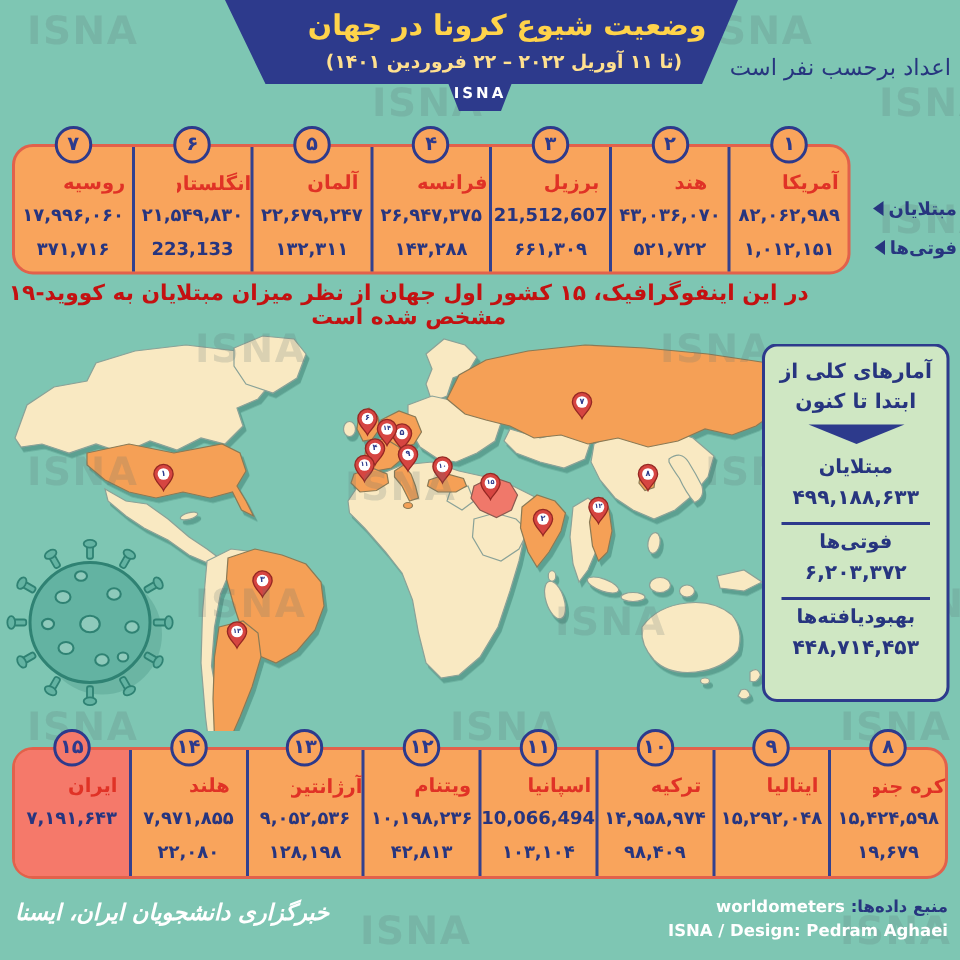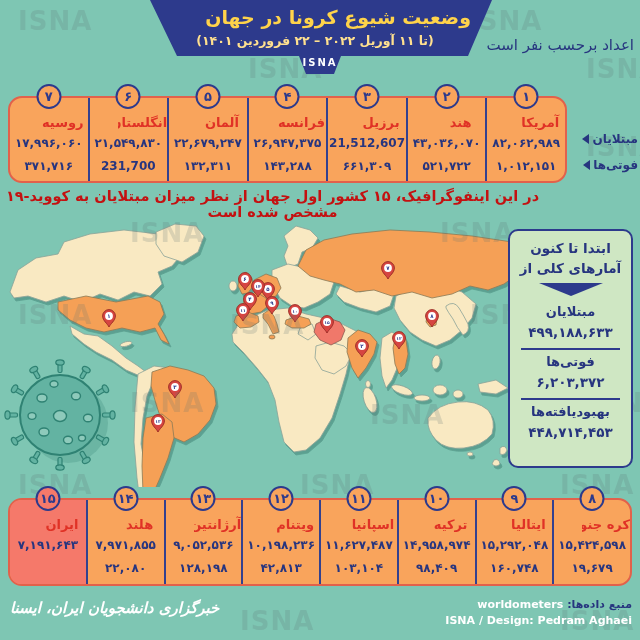--- a/index.html
+++ b/index.html
@@ -7,21 +7,21 @@
   .canvas{position:relative;width:640px;height:640px;background:var(--bg,#7ec6b3);overflow:hidden;}
 
   
   .wm{position:absolute;z-index:3;font-weight:bold;font-size:26px;letter-spacing:1px;
       color:rgba(95,115,115,0.20);pointer-events:none;}
 
   
   .banner-svg{position:absolute;left:0;top:0;z-index:4;}
   .banner-title{position:absolute;z-index:5;left:171px;top:6px;width:300px;direction:rtl;
       color:var(--yellow,#ffd34a);font-size:19px;font-weight:bold;}
-  .banner-subtitle{position:absolute;z-index:5;left:165px;top:33px;width:300px;text-align:center;direction:rtl;
+  .banner-subtitle{position:absolute;z-index:5;left:186px;top:33px;width:300px;text-align:center;direction:rtl;
       color:var(--yellow2,#ffe08f);font-size:12.5px;font-weight:bold;}
   .banner-isna{position:absolute;z-index:5;left:299px;top:57px;width:42px;text-align:center;
       color:#ffffff;font-size:10px;font-weight:bold;letter-spacing:2px;}
   .unit-note{position:absolute;z-index:4;right:6px;top:36px;direction:rtl;
       color:var(--navy,#27357f);font-size:15px;font-weight:normal;}
 
   
   .country-row{position:absolute;z-index:4;display:flex;flex-direction:row-reverse;
       background:var(--orange,#f9a45c);border:2.5px solid var(--orange_border,#e2614b);
       border-radius:14px;box-sizing:border-box;}
@@ -315,43 +315,43 @@
       <div class="cell">
     <div class="rank-circle">۵</div>
     <div class="country-name">آلمان</div>
     <div class="num infected">۲۲,۶۷۹,۲۴۷</div>
     <div class="num deaths">۱۳۲,۳۱۱</div>
   </div>
       <div class="cell">
     <div class="rank-circle">۶</div>
     <div class="country-name">انگلستان</div>
     <div class="num infected">۲۱,۵۴۹,۸۳۰</div>
-    <div class="num deaths">231,700</div>
+    <div class="num deaths">223,133</div>
   </div>
       <div class="cell">
     <div class="rank-circle">۷</div>
     <div class="country-name">روسیه</div>
     <div class="num infected">۱۷,۹۹۶,۰۶۰</div>
     <div class="num deaths">۳۷۱,۷۱۶</div>
   </div>
     </div>
   <div class="side-caption" style="top:132px;">
     <span>مبتلایان</span>
     <span class="tri-left"></span>
   </div>
   <div class="side-caption" style="top:158px;">
     <span>فوتی‌ها</span>
     <span class="tri-left"></span>
   </div>
 
   <div class="desc">در این اینفوگرافیک، ۱۵ کشور اول جهان از نظر میزان مبتلایان به کووید-۱۹ مشخص شده است</div>
 
   <div class="stats-panel">
+    <div class="stats-title">آمارهای کلی از</div>
     <div class="stats-title">ابتدا تا کنون</div>
-    <div class="stats-title">آمارهای کلی از</div>
     <div class="tri-down"></div>
     <div class="stats-label">مبتلایان</div>
     <div class="stats-value">۴۹۹,۱۸۸,۶۳۳</div>
     <hr class="stats-sep">
     <div class="stats-label">فوتی‌ها</div>
     <div class="stats-value">۶,۲۰۳,۳۷۲</div>
     <hr class="stats-sep">
     <div class="stats-label">بهبودیافته‌ها</div>
     <div class="stats-value">۴۴۸,۷۱۴,۴۵۳</div>
   </div>
@@ -360,32 +360,31 @@
       <div class="cell">
     <div class="rank-circle">۸</div>
     <div class="country-name">کره جنوبی</div>
     <div class="num infected">۱۵,۴۲۴,۵۹۸</div>
     <div class="num deaths">۱۹,۶۷۹</div>
   </div>
       <div class="cell">
     <div class="rank-circle">۹</div>
     <div class="country-name">ایتالیا</div>
     <div class="num infected">۱۵,۲۹۲,۰۴۸</div>
-    <div class="num deaths">۱۶۰,۷۴۸</div>
   </div>
       <div class="cell">
     <div class="rank-circle">۱۰</div>
     <div class="country-name">ترکیه</div>
     <div class="num infected">۱۴,۹۵۸,۹۷۴</div>
     <div class="num deaths">۹۸,۴۰۹</div>
   </div>
       <div class="cell">
     <div class="rank-circle">۱۱</div>
     <div class="country-name">اسپانیا</div>
-    <div class="num infected">۱۱,۶۲۷,۴۸۷</div>
+    <div class="num infected">10,066,494</div>
     <div class="num deaths">۱۰۳,۱۰۴</div>
   </div>
       <div class="cell">
     <div class="rank-circle">۱۲</div>
     <div class="country-name">ویتنام</div>
     <div class="num infected">۱۰,۱۹۸,۲۳۶</div>
     <div class="num deaths">۴۲,۸۱۳</div>
   </div>
       <div class="cell">
     <div class="rank-circle">۱۳</div>

